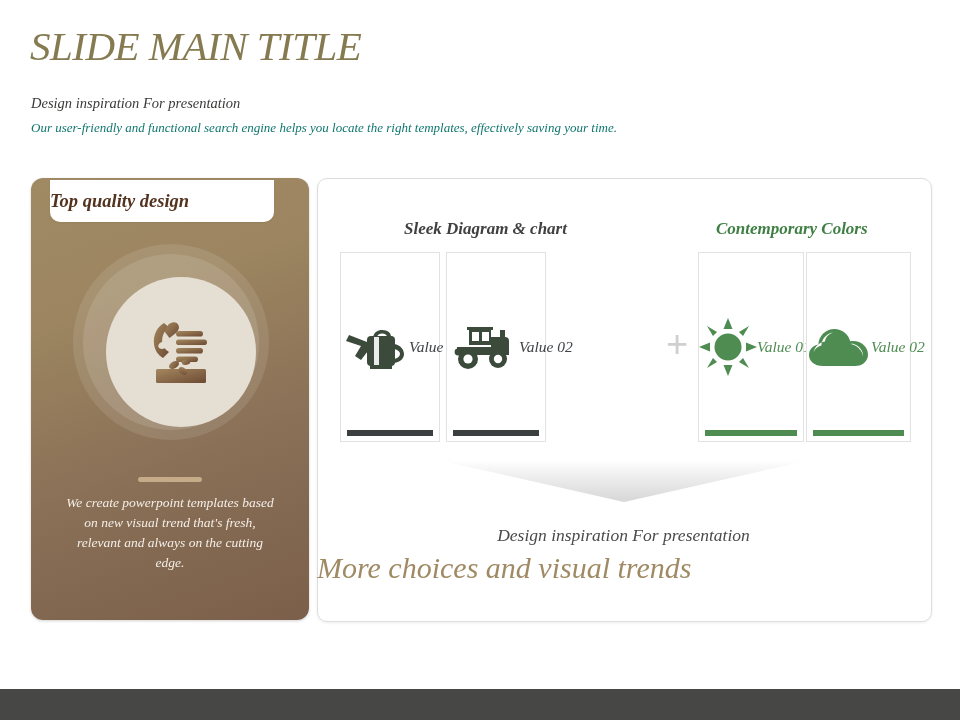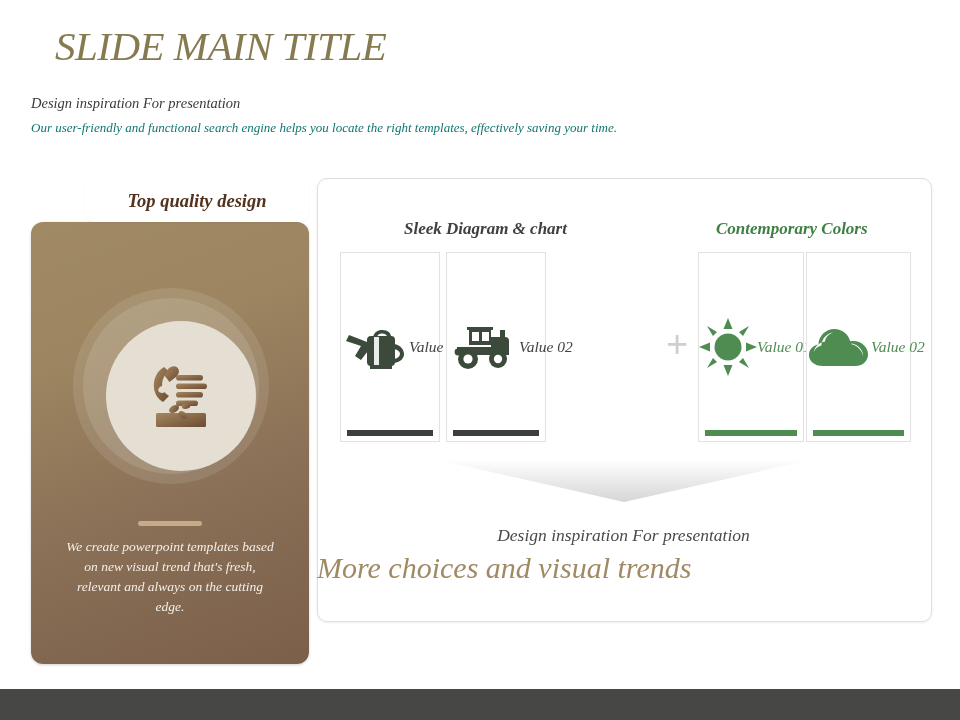--- a/index.html
+++ b/index.html
@@ -14,21 +14,20 @@
 
   
   .main-title{
     position:absolute;left:30px;top:22px;
     font-family:"Liberation Serif", serif;
     font-style:italic;
     font-size:41px;
     letter-spacing:-0.5px;
     color:#857a50;
     white-space:nowrap;
-    margin-left:25px;
   }
   .sub-1{
     position:absolute;left:31px;top:95px;
     font-family:"Liberation Serif", serif;
     font-style:italic;font-size:14.5px;color:#3a3a38;
     white-space:nowrap;
   }
   .sub-2{
     position:absolute;left:31px;top:120px;
     font-family:"Liberation Serif", serif;
@@ -37,30 +36,28 @@
   }
 
   
   .left-card{
     position:absolute;left:31px;top:178px;
     width:278px;height:442px;
     border-radius:12px;
     background:linear-gradient(160deg,#a08a64 0%,#9c8560 28%,#8a7057 62%,#7b5f4a 100%);
     box-shadow:0 1px 3px rgba(0,0,0,.18);
     overflow:hidden;
-    margin-top:44px;
   }
   .tab-label{
     position:absolute;left:50px;top:180px;
     width:224px;height:42px;
     background:#ffffff;
     border-radius:0 0 10px 10px;
-    display:flex;align-items:center;justify-content:center;
+    display:flex;align-items:center;
     box-shadow:0 1px 2px rgba(0,0,0,.05);
-    margin-left:35px;
   }
   .tab-label span{
     font-family:"Liberation Serif", serif;
     font-style:italic;font-weight:bold;
     font-size:18.5px;color:#53331f;
     white-space:nowrap;
   }
   .circle-outer{
     position:absolute;left:73px;top:244px;
     width:196px;height:196px;border-radius:50%;

